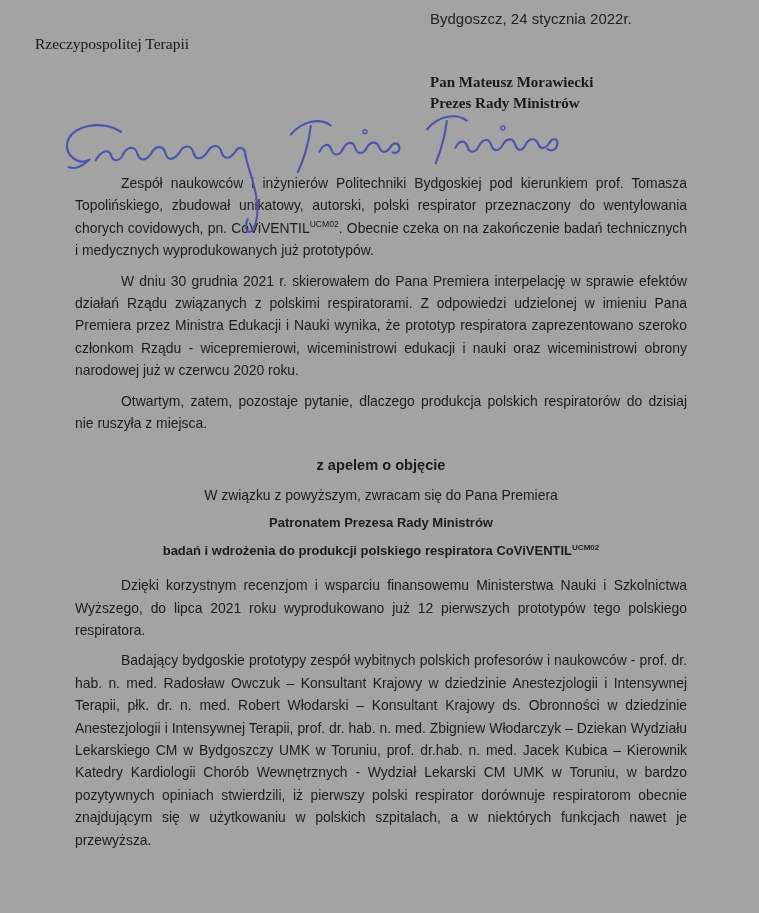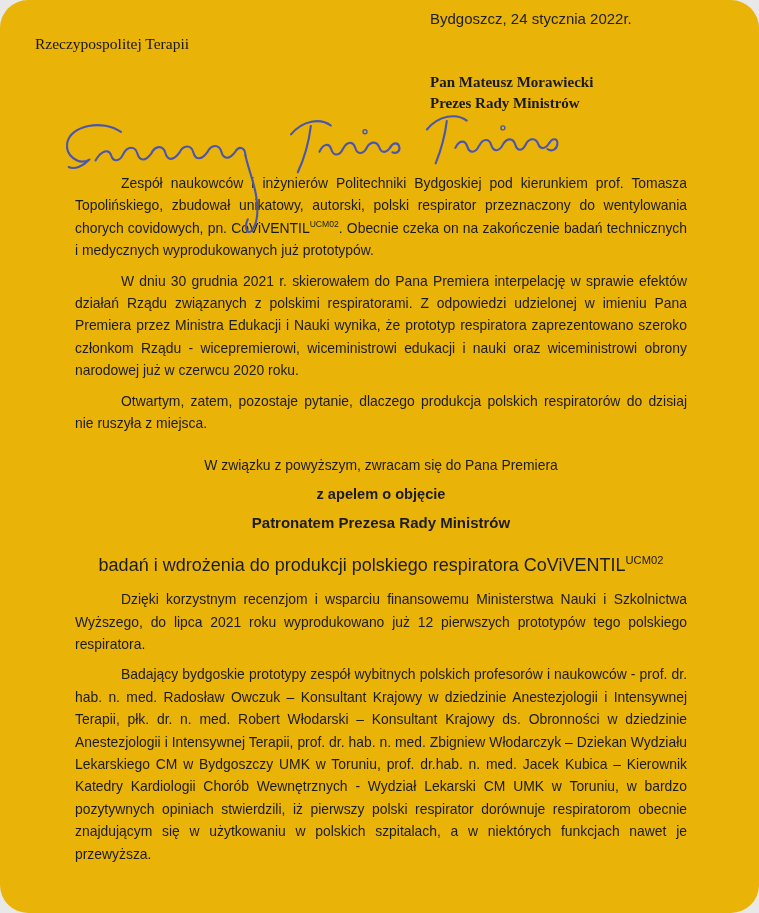--- a/index.html
+++ b/index.html
@@ -4,24 +4,23 @@
 <style>
   html,body{margin:0;padding:0;}
   body{
     width:759px;height:913px;
     background:#e8e8e8;
     font-family:"Liberation Sans", sans-serif;
   }
   .page{
     position:relative;
     width:759px;height:913px;
-    background:#eab308;
+    background:#a3a3a3;
     color:#1b1b1b;
     overflow:hidden;
-    border-radius:28px;
   }
   .date-line{
     position:absolute;left:430px;top:10px;
     font-size:15px;color:#222;
   }
   .sender-block{
     position:absolute;left:16px;top:34px;width:192px;
     text-align:center;
     font-family:"Liberation Serif", serif;
     font-size:15.5px;line-height:19px;color:#161616;
@@ -42,22 +41,22 @@
     position:absolute;left:75px;top:172px;width:612px;
     font-size:13.9px;line-height:22.4px;
     text-align:justify;color:#1c1c1c;
   }
   p{margin:0;}
   .para{margin-bottom:8px;text-indent:46px;}
   .para-last-gap{margin-bottom:20px;}
   .center{text-align:center;text-indent:0;}
   .transition{margin-bottom:6px;}
   .appeal{font-weight:bold;font-size:14.6px;margin-bottom:7px;}
-  .patron-title{font-weight:bold;font-size:15px;margin-bottom:19px;}
-  .patron-subtitle{font-weight:normal;font-size:18px;margin-bottom:12px;}
+  .patron-title{font-weight:bold;font-size:13px;margin-bottom:5px;}
+  .patron-subtitle{font-weight:bold;font-size:13px;margin-bottom:12px;}
   sup{font-size:62%;vertical-align:super;line-height:0;}
 </style>
 </head>
 <body>
 
 <div class="page">
 
   <div class="date-line">Bydgoszcz, 24 stycznia 2022r.</div>
 
   <div class="sender-block">
@@ -92,23 +91,23 @@
 
   <div class="letter-body">
 
     <p class="para"><span>Zespół naukowców i inżynierów Politechniki Bydgoskiej pod kierunkiem prof. Tomasza Topolińskiego, zbudował unikatowy, autorski, polski respirator przeznaczony do wentylowania chorych covidowych, pn. CoViVENTIL</span><sup>UCM02</sup><span>. Obecnie czeka on na zakończenie badań technicznych i medycznych wyprodukowanych już prototypów.</span></p>
 
 
     <p class="para">W dniu 30 grudnia 2021 r. skierowałem do Pana Premiera interpelację w sprawie efektów działań Rządu związanych z polskimi respiratorami. Z odpowiedzi udzielonej w imieniu Pana Premiera przez Ministra Edukacji i Nauki wynika, że prototyp respiratora zaprezentowano szeroko członkom Rządu - wicepremierowi, wiceministrowi edukacji i nauki oraz wiceministrowi obrony narodowej już w czerwcu 2020 roku.</p>
 
     <p class="para para-last-gap">Otwartym, zatem, pozostaje pytanie, dlaczego produkcja polskich respiratorów do dzisiaj nie ruszyła z miejsca.</p>
 
+    <p class="center appeal">z apelem o objęcie</p>
+
     <p class="center transition">W związku z powyższym, zwracam się do Pana Premiera</p>
-
-    <p class="center appeal">z apelem o objęcie</p>
 
     <p class="center patron-title">Patronatem Prezesa Rady Ministrów</p>
 
     <p class="center patron-subtitle"><span>badań i wdrożenia do produkcji polskiego respiratora CoViVENTIL</span><sup>UCM02</sup></p>
 
     <p class="para">Dzięki korzystnym recenzjom i wsparciu finansowemu Ministerstwa Nauki i Szkolnictwa Wyższego, do lipca 2021 roku wyprodukowano już 12 pierwszych prototypów tego polskiego respiratora.</p>
 
     <p class="para">Badający bydgoskie prototypy zespół wybitnych polskich profesorów i naukowców - prof. dr. hab. n. med. Radosław Owczuk – Konsultant Krajowy w dziedzinie Anestezjologii i Intensywnej Terapii, płk. dr. n. med. Robert Włodarski – Konsultant Krajowy ds. Obronności w dziedzinie Anestezjologii i Intensywnej Terapii, prof. dr. hab. n. med. Zbigniew Włodarczyk – Dziekan Wydziału Lekarskiego CM w Bydgoszczy UMK w Toruniu, prof. dr.hab. n. med. Jacek Kubica – Kierownik Katedry Kardiologii Chorób Wewnętrznych - Wydział Lekarski CM UMK w Toruniu, w bardzo pozytywnych opiniach stwierdzili, iż pierwszy polski respirator dorównuje respiratorom obecnie znajdującym się w użytkowaniu w polskich szpitalach, a w niektórych funkcjach nawet je przewyższa.</p>
 
   </div>

